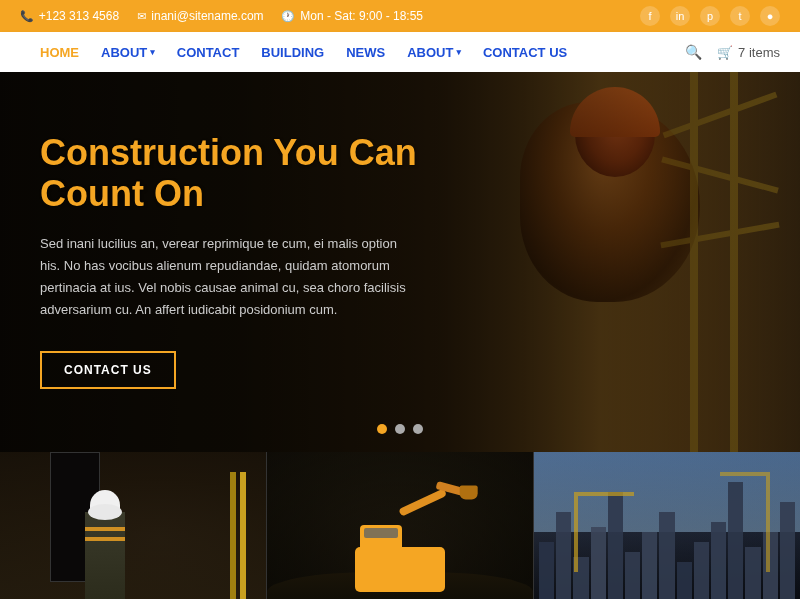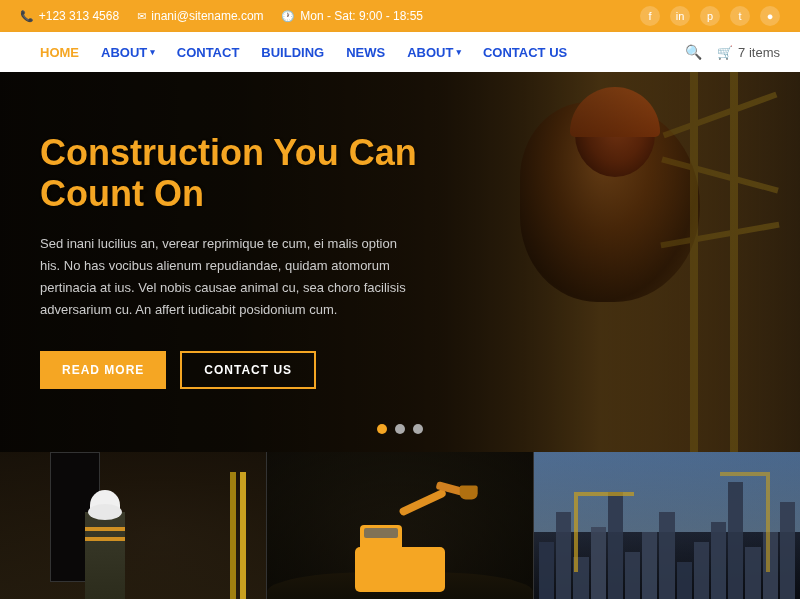--- a/index.html
+++ b/index.html
@@ -263,21 +263,20 @@
     <div style="position:absolute;left:70px;top:0;width:8px;height:100%;background:#c8a020;"></div>
     <div style="position:absolute;left:0;top:40px;width:100%;height:6px;background:#c8a020;transform:rotate(-20deg);"></div>
     <div style="position:absolute;left:0;top:100px;width:100%;height:6px;background:#c8a020;transform:rotate(15deg);"></div>
     <div style="position:absolute;left:0;top:160px;width:100%;height:6px;background:#c8a020;transform:rotate(-10deg);"></div>
   </div>
   <div class="hero-bg"></div>
   <div class="hero-content">
     <h1 class="hero-title">Construction You Can Count On</h1>
     <p class="hero-desc">Sed inani lucilius an, verear reprimique te cum, ei malis option his. No has vocibus alienum repudiandae, quidam atomorum pertinacia at ius. Vel nobis causae animal cu, sea choro facilisis adversarium cu. An affert iudicabit posidonium cum.</p>
     <div class="hero-buttons">
-      <button class="btn-read-more">READ MORE</button>
       <button class="btn-contact">CONTACT US</button>
     </div>
   </div>
   <div class="hero-dots">
     <div class="dot active"></div>
     <div class="dot"></div>
     <div class="dot"></div>
   </div>
 </section>
 

